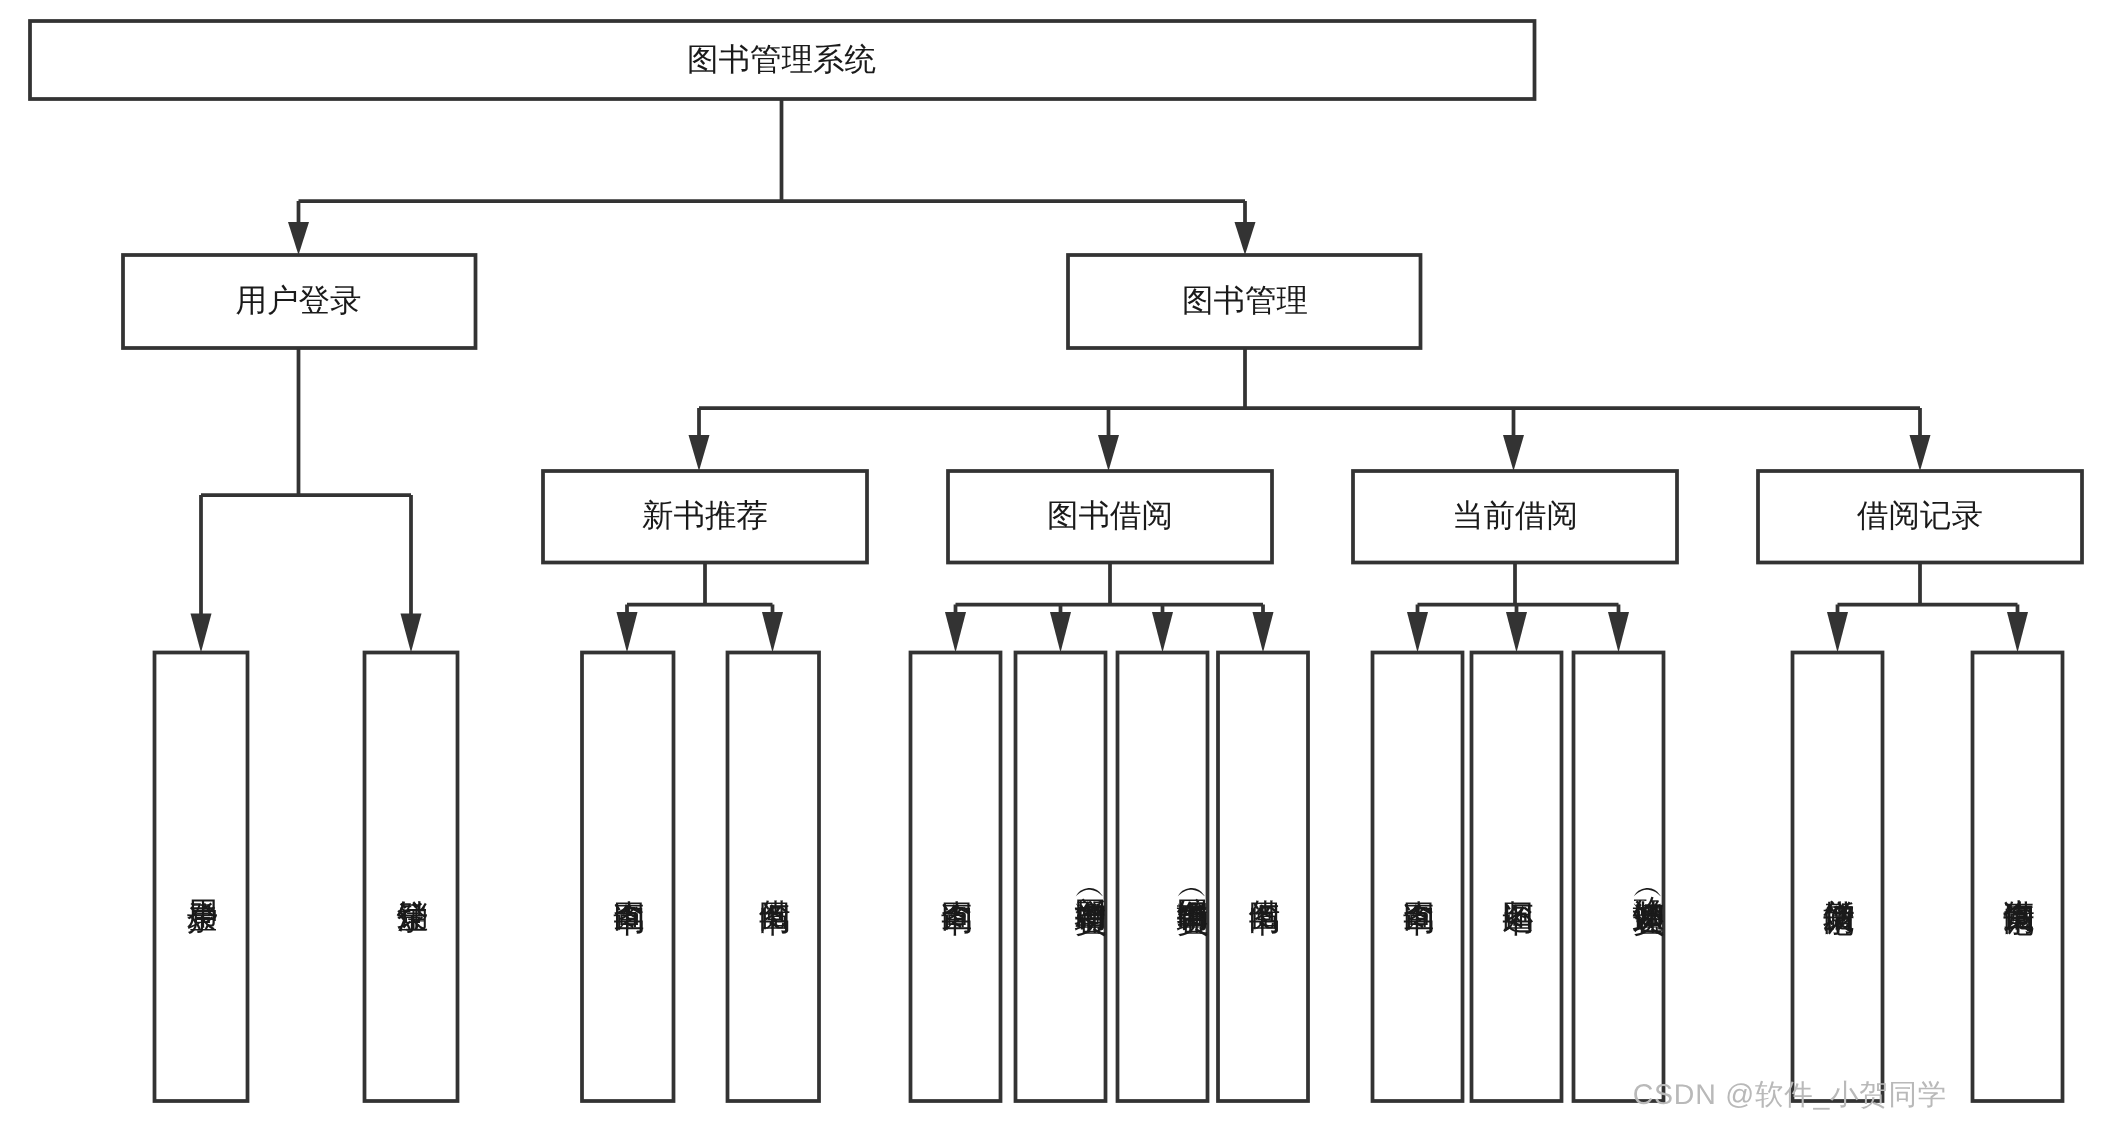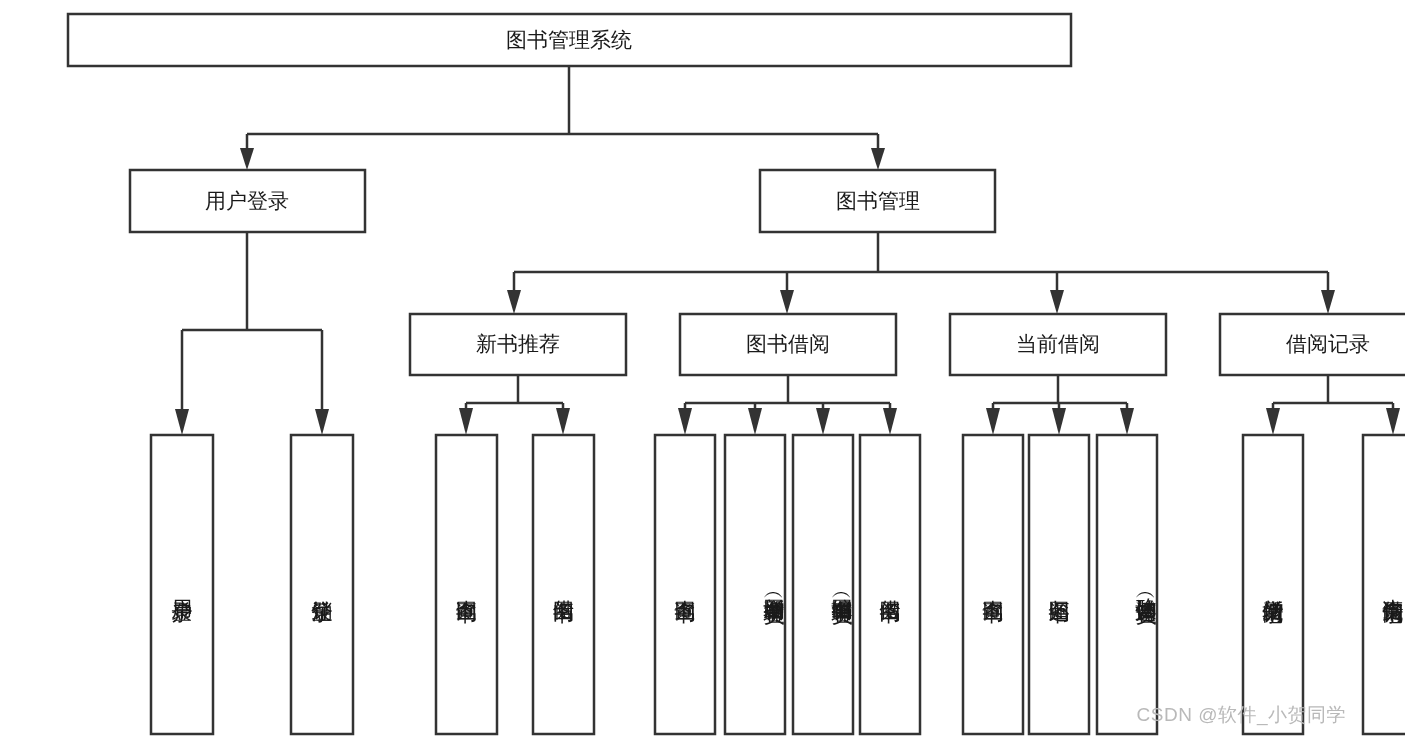--- a/index.html
+++ b/index.html
@@ -11,21 +11,20 @@
     width: 1405px;
     height: 747px;
     font-family: "Liberation Sans", "DejaVu Sans", sans-serif;
     overflow: hidden;
     position: relative;
   }
   #diagram-root {
     position: relative;
     width: 1306px;
     height: 747px;
-    margin-left: 48px;
   }
   svg.diagram-canvas {
     position: absolute;
     left: 0;
     top: 0;
     width: 1405px;
     height: 747px;
   }
   .node-rect {
     fill: #ffffff;
@@ -60,21 +59,21 @@
     display: flex;
     align-items: center;
     justify-content: center;
     text-align: center;
     white-space: nowrap;
     pointer-events: none;
   }
   .watermark {
     position: absolute;
     right: 8px;
-    bottom: 19px;
+    bottom: 4px;
     font-family: "Liberation Sans", "DejaVu Sans", sans-serif;
     font-size: 19px;
     color: #b9b9b9;
     letter-spacing: 0.5px;
     white-space: nowrap;
   }
 </style>
 </head>
 <body>
 

